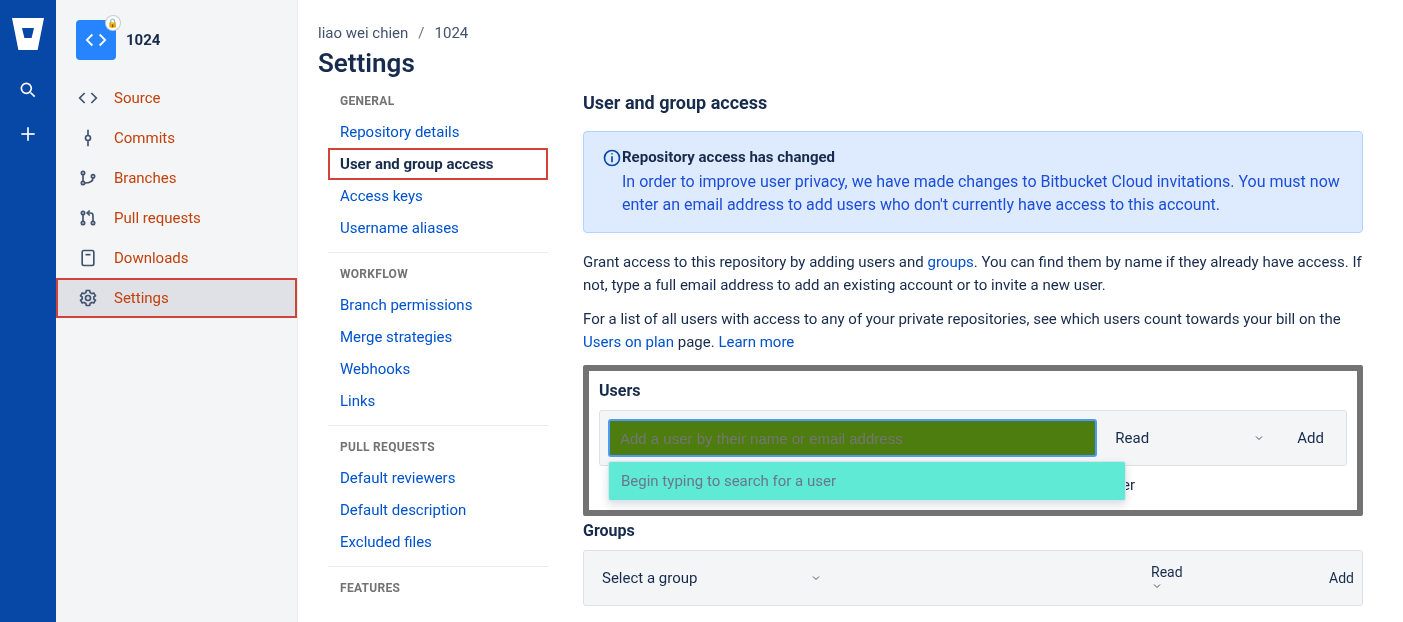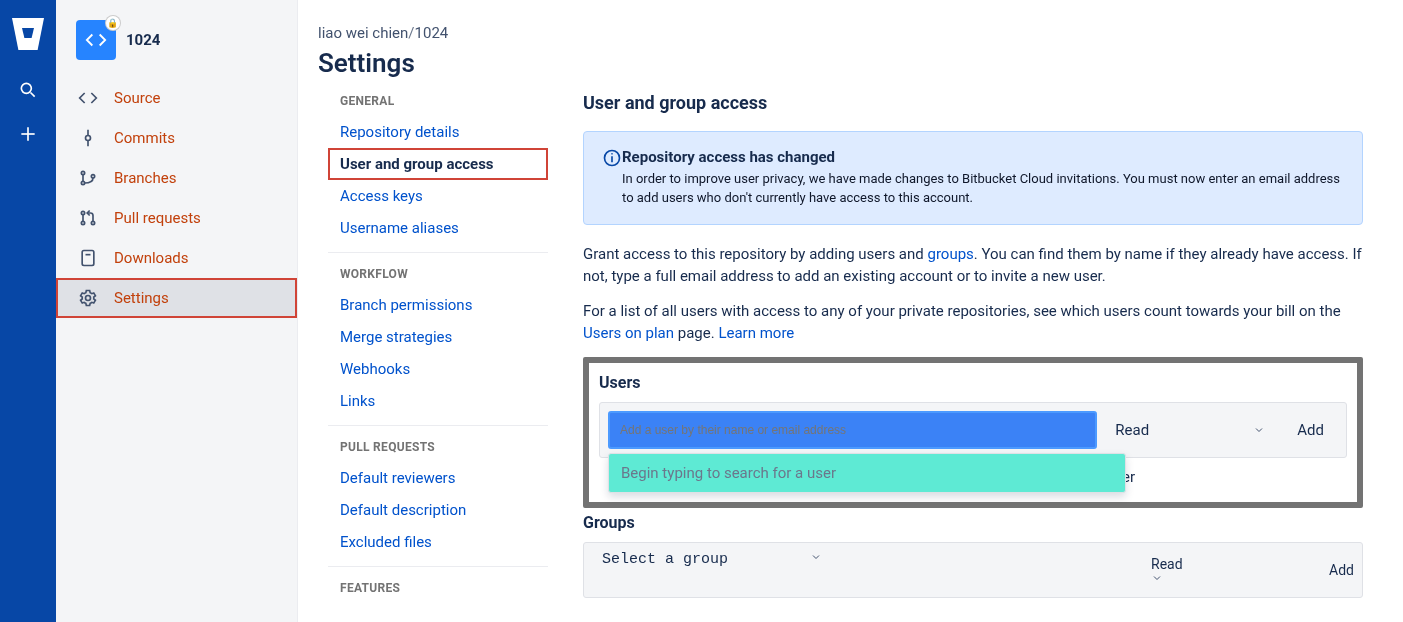--- a/index.html
+++ b/index.html
@@ -133,20 +133,21 @@
   
   .main {
     flex:1;
     padding: 24px 40px 0 20px;
     overflow:auto;
   }
   .crumb {
     font-size:15px;
     color:#42526E;
     display:flex; align-items:center;
+    gap:10px;
     margin-bottom:6px;
   }
   .crumb span.sep { color:#6B778C; }
   h1.page-title { font-size:26px; font-weight:600; margin-bottom:14px; }
 
   .two-col { display:flex; }
 
   .content { flex:1; padding-left:24px; border-left:1px solid transparent; }
 
   h2.section-title { font-size:18px; font-weight:700; margin-bottom:18px; }
@@ -155,21 +156,21 @@
     background:#DEEBFF;
     border:1px solid #B3D4FF;
     border-radius:4px;
     padding:16px 18px;
     display:flex;
     gap:0;
     margin-bottom:18px;
   }
   .info-banner .ic { width:20px; flex-shrink:0; color:#0747A6; }
   .info-banner h3 { font-size:15px; font-weight:700; margin-bottom:4px; }
-  .info-banner p { font-size:13px; line-height:1.45; color:#0f172a; }
+  .info-banner p { font-size:16px; line-height:1.45; color:#1d4ed8; }
 
   p.body { font-size:15px; line-height:1.5; margin-bottom:12px; }
   a.inline { color:#0052CC; text-decoration:none; cursor:pointer; }
 
   .users-block {
     border:6px solid #737373;
     border-radius:2px;
     padding:10px 10px 6px 10px;
     margin-bottom:5px;
   }
@@ -182,22 +183,22 @@
     border-radius:3px;
     padding:8px;
     position:relative;
   }
   .row input[type=text] {
     flex:1;
     height:38px;
     border:2px solid #4C9AFF;
     border-radius:3px;
     padding:0 10px;
-    font-size:12px;
-    background:#3b82f6;
+    font-size:15px;
+    background:#4d7c0f;
     outline:none;
   }
   .row .select {
     width:170px; height:38px;
     display:flex; align-items:center; justify-content:space-between;
     padding:0 10px;
     cursor:pointer;
     font-size:15px;
   }
   .row .add-btn {
@@ -232,26 +233,25 @@
 
   .groups-row {
     display:flex; align-items:center; gap:8px;
     background:#F4F5F7;
     border:1px solid #DFE1E6;
     border-radius:3px;
     padding:8px;
   }
   .groups-row .gselect {
     width:240px; height:38px;
-    display:flex; align-items:flex-start; justify-content:space-between;
+    display:flex; align-items:center; justify-content:space-between;
     padding:0 10px;
     cursor:pointer;
     background:#fff0;
     font-size:15px;
-    font-family:Liberation Mono, monospace;
   }
   .groups-row .spacer { flex:1; }
 
   svg { display:block; }
 </style>
 </head>
 <body>
 
 <div class="rail">
   <div class="rail-logo"></div>

